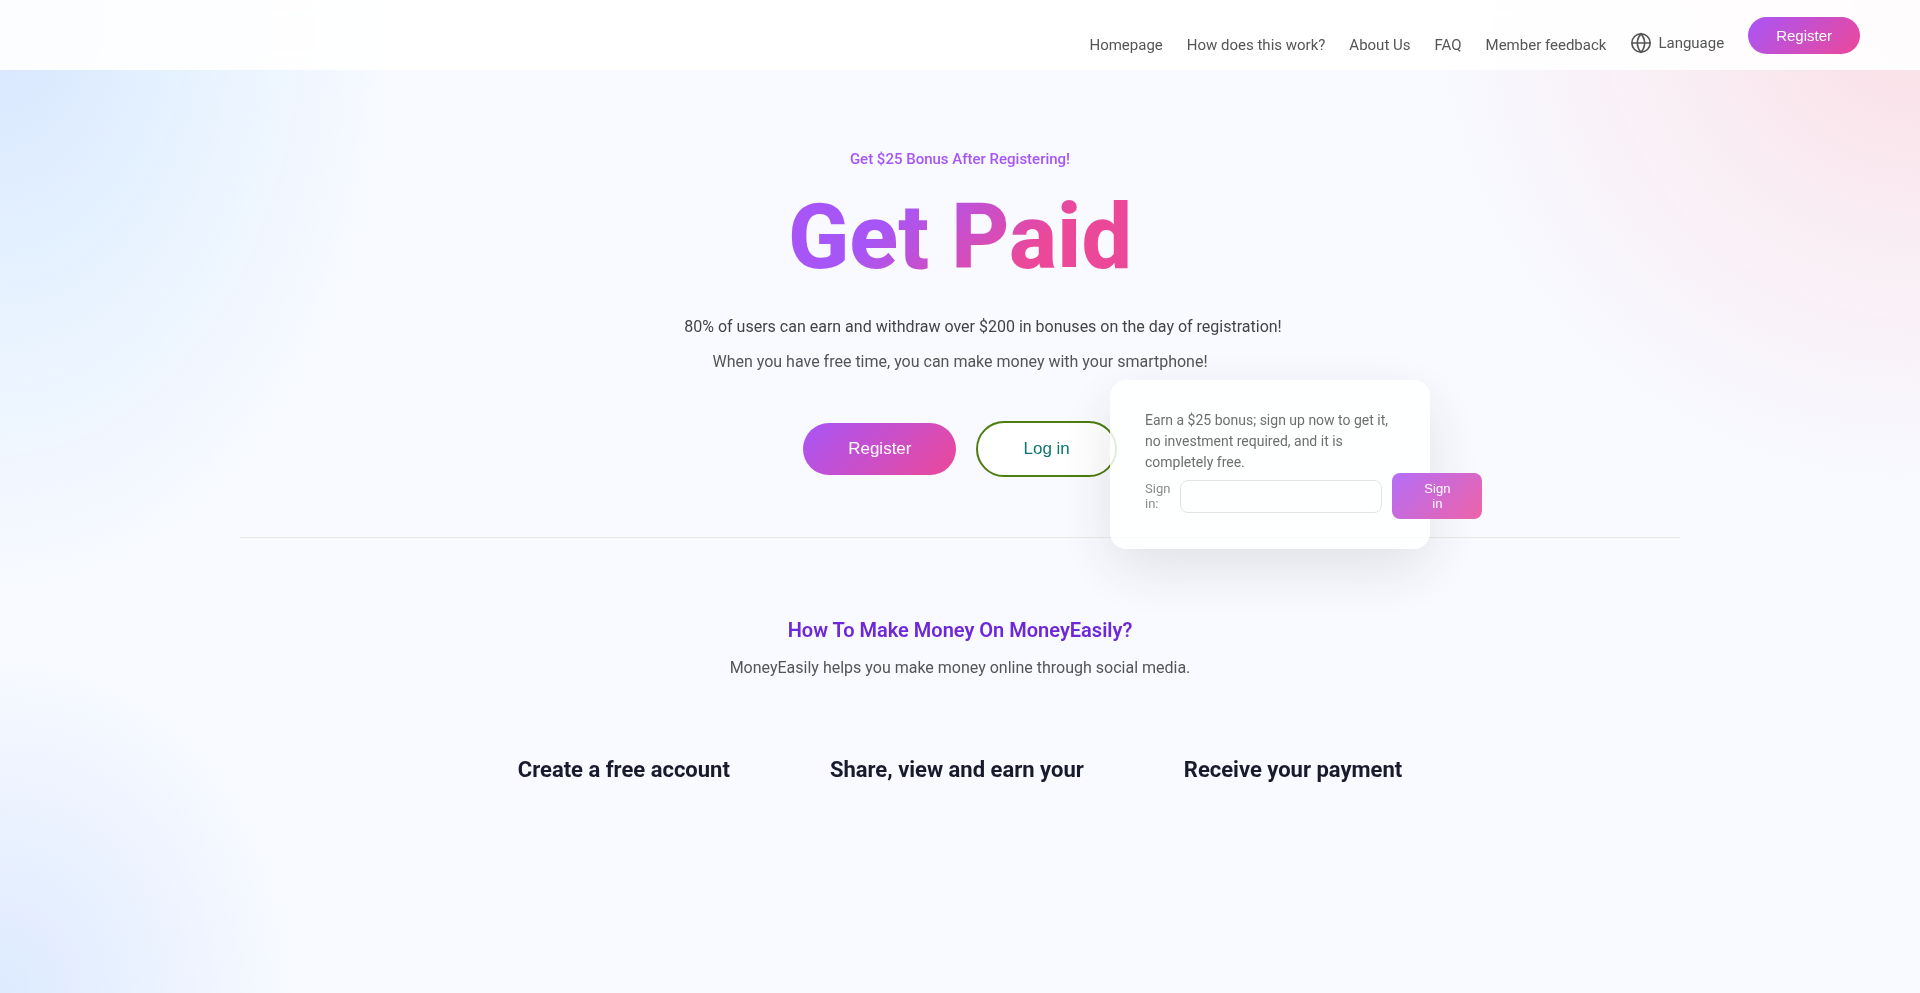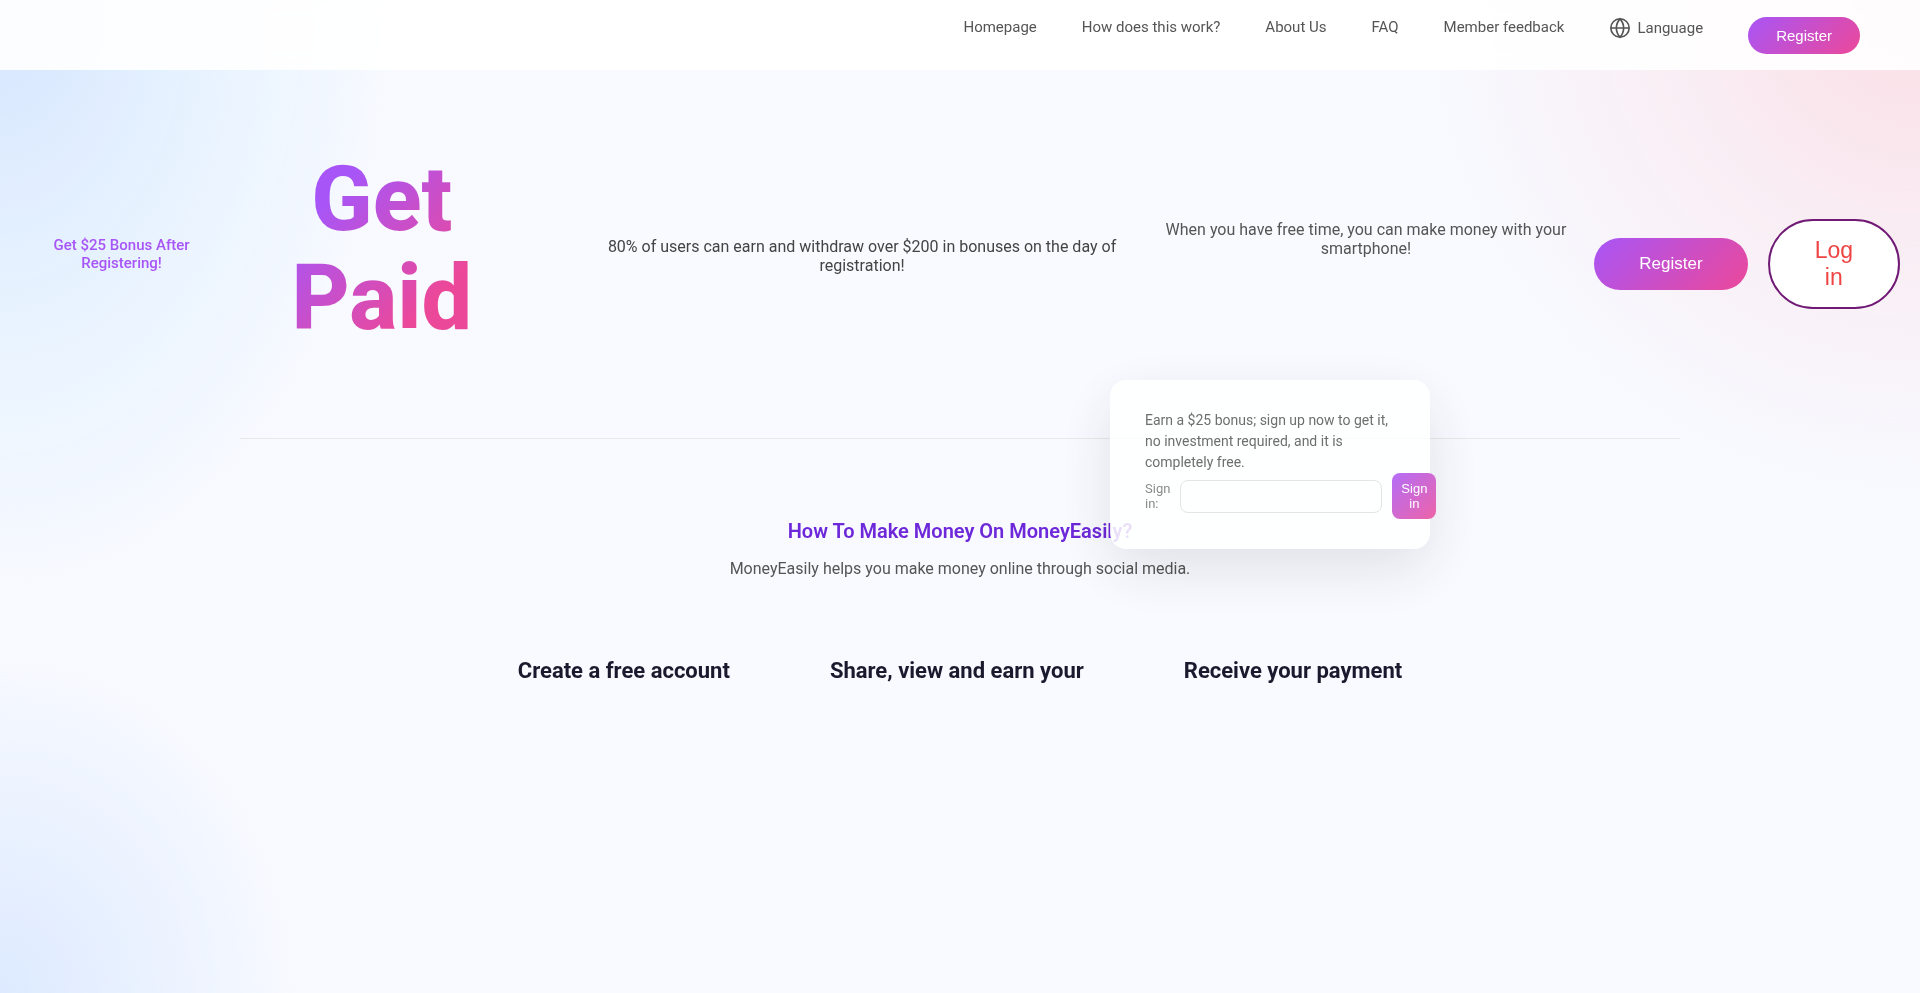--- a/index.html
+++ b/index.html
@@ -61,22 +61,22 @@
       align-items: center;
       justify-content: flex-end;
       padding: 0 60px;
       height: 70px;
       background: rgba(255, 255, 255, 0.9);
       backdrop-filter: blur(10px);
     }
 
     .nav-links {
       display: flex;
-      align-items: flex-start;
-      gap: 45px;
+      align-items: flex-end;
+      gap: 24px;
       list-style: none;
     }
 
     .nav-link {
       color: #555;
       text-decoration: none;
       font-size: 15px;
       cursor: pointer;
     }
 
@@ -107,21 +107,21 @@
 
     
     main {
       position: relative;
       z-index: 1;
     }
 
     
     .hero {
       display: flex;
-      flex-direction: row;
+      flex-direction: column;
       align-items: center;
       text-align: center;
       padding: 80px 20px 60px;
     }
 
     .bonus-text {
       color: #a855f7;
       font-size: 15px;
       margin-bottom: 20px;
       font-weight: 500;
@@ -170,25 +170,25 @@
       border: none;
       padding: 16px 45px;
       border-radius: 50px;
       font-size: 17px;
       cursor: pointer;
       font-weight: 500;
     }
 
     .btn-login {
       background: white;
-      color: #ef4444;
-      border: 2px solid #701a75;
+      color: #0f766e;
+      border: 2px solid #4d7c0f;
       padding: 16px 45px;
       border-radius: 50px;
-      font-size: 23px;
+      font-size: 17px;
       cursor: pointer;
       font-weight: 500;
     }
 
     
     .divider {
       border: none;
       border-top: 1px solid #e8e8e8;
       margin: 0 240px;
     }
@@ -267,21 +267,21 @@
       padding: 8px 12px;
       font-size: 13px;
       color: #999;
       outline: none;
     }
 
     .popup-btn {
       background: linear-gradient(135deg, #a855f7, #ec4899);
       color: white;
       border: none;
-      padding: 8px 9px;
+      padding: 8px 32px;
       border-radius: 8px;
       font-size: 13px;
       cursor: pointer;
     }
   </style>
 </head>
 <body>
 
 <div class="bg-container">
   <div class="bg-blob-left"></div>

